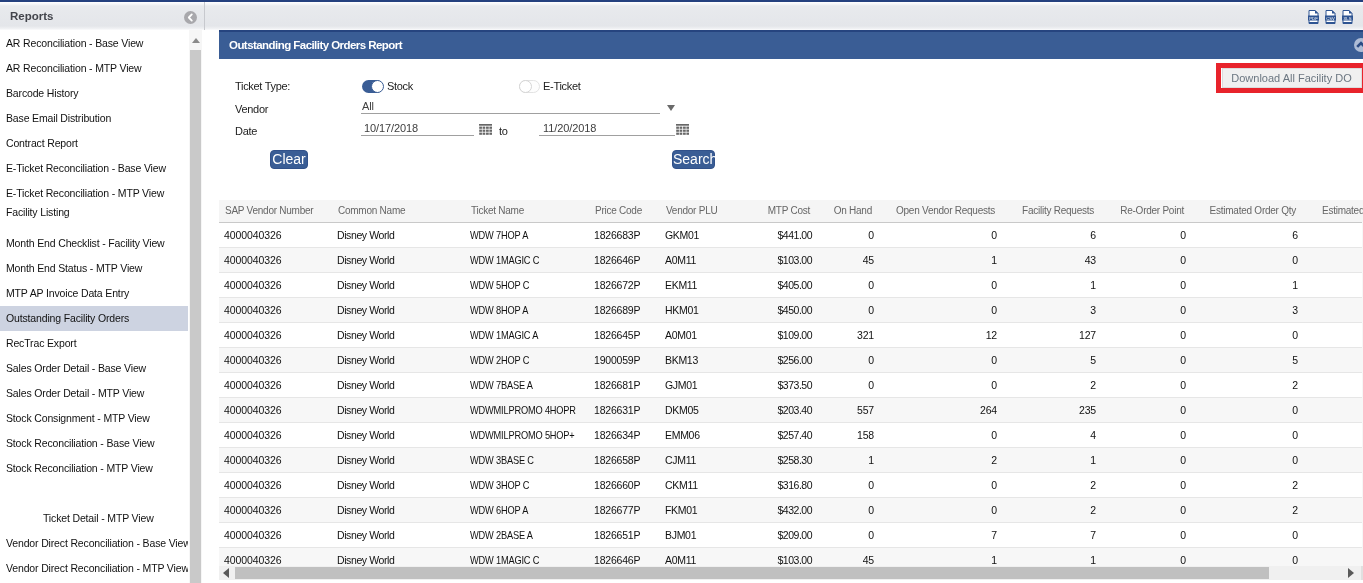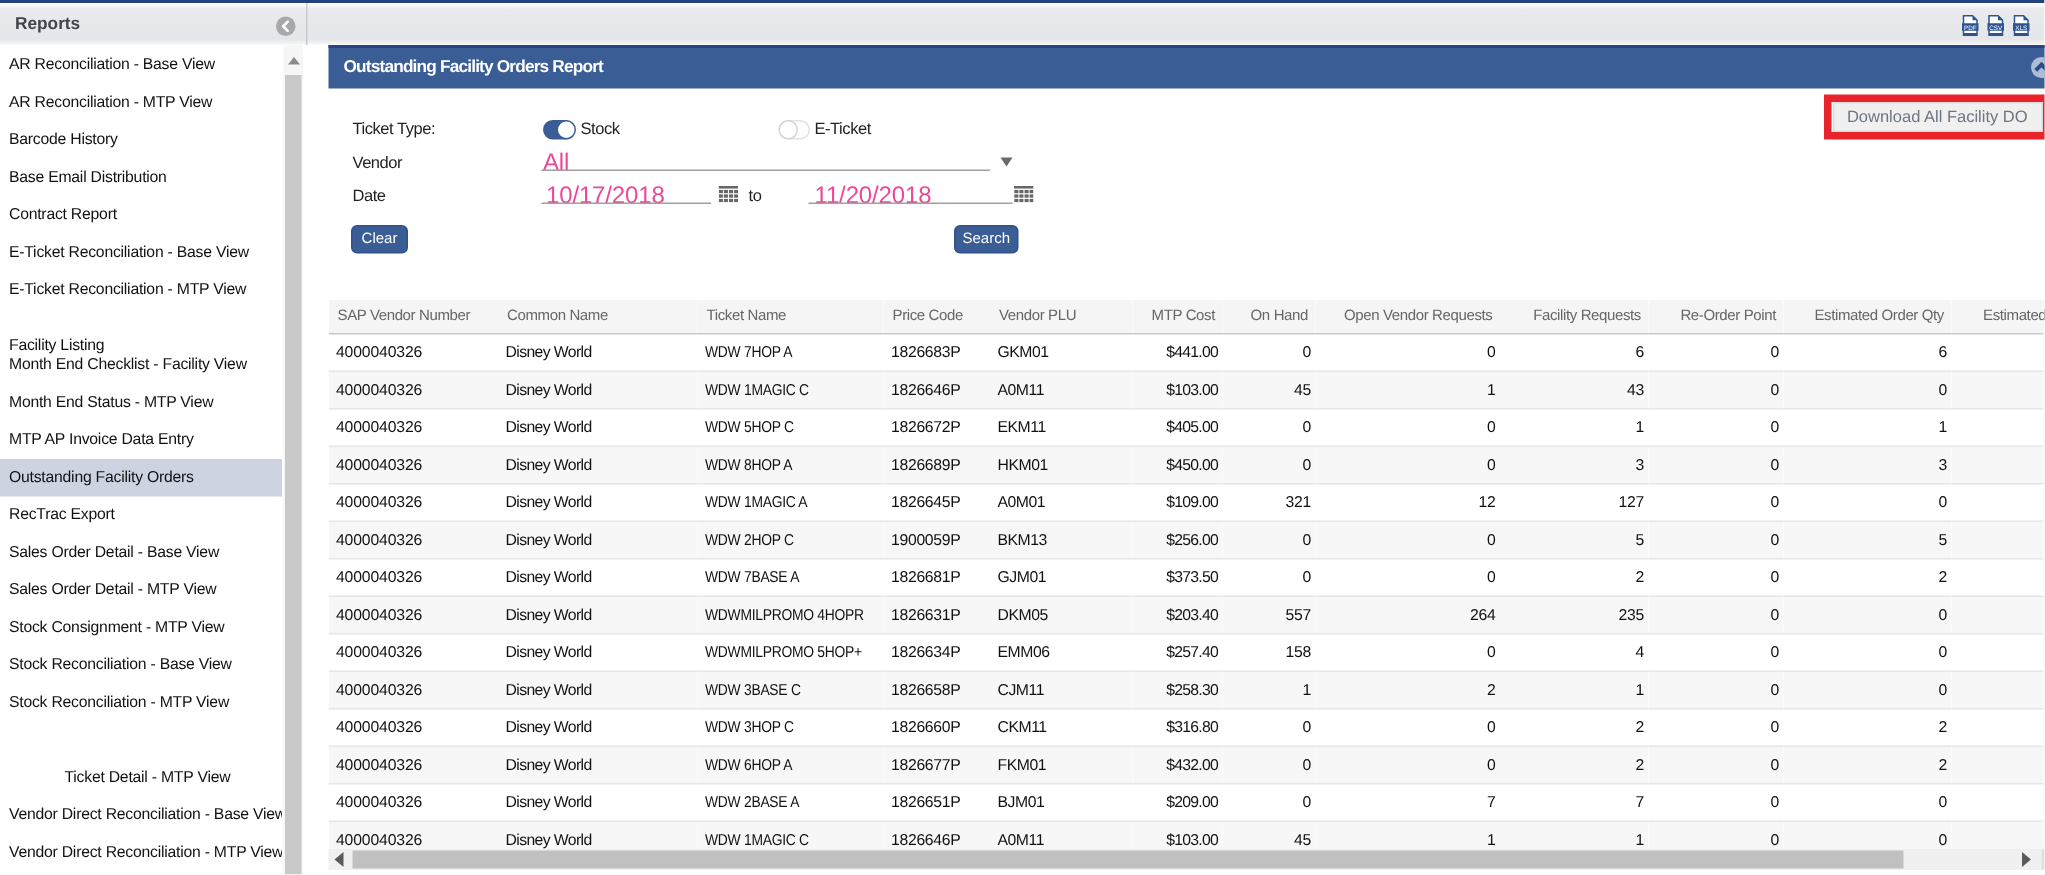--- a/index.html
+++ b/index.html
@@ -31,29 +31,29 @@
 
 #main { position:absolute; left:219px; top:30px; width:1158px; height:508px; background:#fff; }
 #titlebar { position:absolute; left:0; top:0; width:1158px; height:29px;
   background:#3a5d95; border-top:2px solid #26447f; }
 #titlebar .txt { position:absolute; left:10px; top:7px; font-size:11.5px; letter-spacing:-0.55px; font-weight:bold; color:#fff; }
 #titlebar .circ { position:absolute; right:9px; top:5.5px; width:14px; height:14px; border-radius:50%; background:#aebcd6; }
 
 
 .flabel { position:absolute; font-size:11px; letter-spacing:-0.3px; color:#222; }
 .uline { position:absolute; border-bottom:1px solid #a0a0a0; }
-.ival { position:absolute; font-size:16px; letter-spacing:-0.1px; color:#ec4899; }
+.ival { position:absolute; font-size:11px; letter-spacing:-0.1px; color:#404040; }
 .toggle { position:absolute; width:21px; height:13px; border-radius:7px; }
 .toggle.on { background:#3a5d95; }
 .toggle.off { background:#fdfdfd; border:1px solid #e3e3e3; }
 .knob { position:absolute; top:0; width:13px; height:13px; border-radius:50%; background:#fff; }
 .toggle.on .knob { right:-1px; border:1px solid #3a5d95; }
 .toggle.off .knob { left:-1px; top:-1px; border:1px solid #d5d5d5; }
 .btn { position:absolute; height:19px; background:#3a5d95; border:1px solid #31518a; border-radius:4px;
-  color:#fff; font-size:10px; text-align:center; line-height:17px; }
+  color:#fff; font-size:14px; text-align:center; line-height:17px;margin-left:36px; }
 .ddarrow { position:absolute; width:0; height:0; border-left:4.5px solid transparent; border-right:4.5px solid transparent; border-top:6px solid #6a6a6a; }
 
 
 #redbox { position:absolute; left:997px; top:33px; width:151px; height:30px; border:5px solid #e8232b; background:#fff; }
 #dlbtn { position:absolute; left:1002.5px; top:38px; width:140px; height:20px; background:#f0f0f0;
   border:1px solid #dcdcdc; color:#6b7681; font-size:11px; text-align:center; line-height:18px; }
 
 
 #tblwrap { position:absolute; left:0; top:170px; width:1158px; height:366px; overflow:hidden; }
 table { border-collapse:collapse; table-layout:fixed; width:1225px; }
@@ -122,21 +122,21 @@
 </div>
 
 <div id="sidebar">
     <div class="item" style="top: 1px;">AR Reconciliation - Base View</div>
     <div class="item" style="top: 26px;">AR Reconciliation - MTP View</div>
     <div class="item" style="top: 51px;">Barcode History</div>
     <div class="item" style="top: 76px;">Base Email Distribution</div>
     <div class="item" style="top: 101px;">Contract Report</div>
     <div class="item" style="top: 126px;">E-Ticket Reconciliation - Base View</div>
     <div class="item" style="top: 151px;">E-Ticket Reconciliation - MTP View</div>
-    <div class="item" style="top: 188px;">Facility Listing</div>
+    <div class="item" style="top: 170px;">Facility Listing</div>
     <div class="item" style="top: 201px;">Month End Checklist - Facility View</div>
     <div class="item" style="top: 226px;">Month End Status - MTP View</div>
     <div class="item" style="top: 251px;">MTP AP Invoice Data Entry</div>
     <div class="item sel" style="top: 276px;">Outstanding Facility Orders</div>
     <div class="item" style="top: 301px;">RecTrac Export</div>
     <div class="item" style="top: 326px;">Sales Order Detail - Base View</div>
     <div class="item" style="top: 351px;">Sales Order Detail - MTP View</div>
     <div class="item" style="top: 376px;">Stock Consignment - MTP View</div>
     <div class="item" style="top: 401px;">Stock Reconciliation - Base View</div>
     <div class="item" style="top: 426px;">Stock Reconciliation - MTP View</div>

